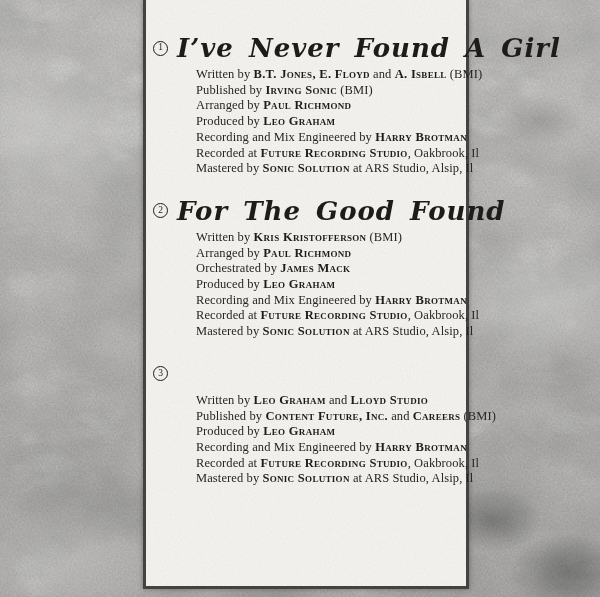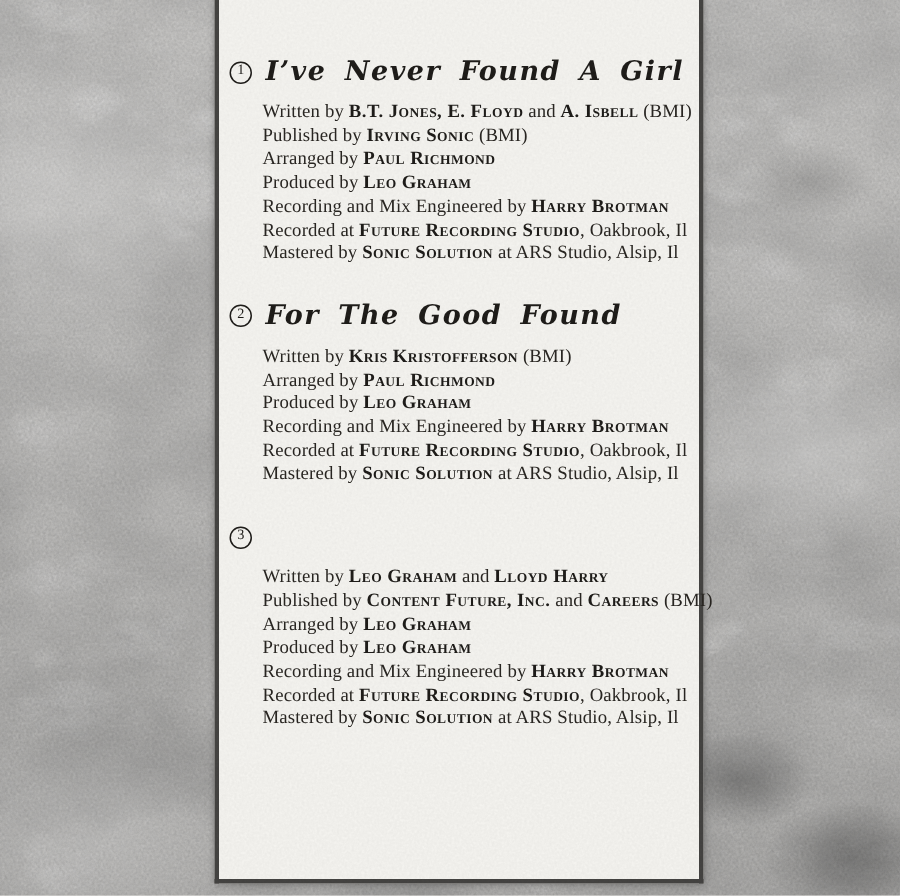--- a/index.html
+++ b/index.html
@@ -38,27 +38,27 @@
   .track-header{display:flex;align-items:center;gap:9px;padding-left:7px;height:32px;}
   .num-badge{
     flex:0 0 auto;width:15px;height:15px;border-radius:50%;
     border:1px solid var(--name-text);
     display:flex;align-items:center;justify-content:center;
     font-size:9.5px;line-height:1;color:var(--name-text);
     font-family:"Liberation Serif",serif;
   }
   .track-title{
     font-family:"DejaVu Serif",serif;font-style:italic;font-weight:600;
-    font-size:18px;line-height:30px;color:var(--name-text);
+    font-size:26px;line-height:30px;color:var(--name-text);
     letter-spacing:1px;word-spacing:5px;white-space:nowrap;
   }
   .credits{padding-left:29px;margin-top:3px;}
   .credit-line{
     font-size:12.5px;line-height:15.7px;color:var(--text);
-    white-space:nowrap;letter-spacing:0.1px;
+    white-space:nowrap;letter-spacing:0.1px;margin-left:21px;
   }
   .credit-line .name{
     font-weight:bold;font-variant:small-caps;color:var(--name-text);
     letter-spacing:0.3px;
   }
   .grain-top{position:absolute;left:0;top:0;z-index:3;pointer-events:none;opacity:0.55;}
 </style>
 </head>
 <body>
 
@@ -110,37 +110,37 @@
     <section class="track">
       <div class="track-header">
         <span class="num-badge">
           <span>2</span>
         </span>
         <h2 class="track-title">For The Good Found</h2>
       </div>
       <div class="credits">
           <div class="credit-line"><span class="plain">Written by </span><span class="name">Kris Kristofferson</span><span class="plain"> (BMI)</span></div>
           <div class="credit-line"><span class="plain">Arranged by </span><span class="name">Paul Richmond</span></div>
+          <div class="credit-line"><span class="plain">Orchestrated by </span><span class="name">James Mack</span></div>
           <div class="credit-line"><span class="plain">Produced by </span><span class="name">Leo Graham</span></div>
           <div class="credit-line"><span class="plain">Recording and Mix Engineered by </span><span class="name">Harry Brotman</span></div>
           <div class="credit-line"><span class="plain">Recorded at </span><span class="name">Future Recording Studio</span><span class="plain">, Oakbrook, Il</span></div>
           <div class="credit-line"><span class="plain">Mastered by </span><span class="name">Sonic Solution</span><span class="plain"> at ARS Studio, Alsip, Il</span></div>
         </div>
     </section>
 
     <section class="track">
       <div class="track-header">
         <span class="num-badge">
           <span>3</span>
         </span>
       </div>
       <div class="credits">
-          <div class="credit-line"><span class="plain">Written by </span><span class="name">Leo Graham</span><span class="plain"> and </span><span class="name">Lloyd Harry</span></div>
+          <div class="credit-line"><span class="plain">Written by </span><span class="name">Leo Graham</span><span class="plain"> and </span><span class="name">Lloyd Studio</span></div>
           <div class="credit-line"><span class="plain">Published by </span><span class="name">Content Future, Inc.</span><span class="plain"> and </span><span class="name">Careers</span><span class="plain"> (BMI)</span></div>
-          <div class="credit-line"><span class="plain">Arranged by </span><span class="name">Leo Graham</span></div>
           <div class="credit-line"><span class="plain">Produced by </span><span class="name">Leo Graham</span></div>
           <div class="credit-line"><span class="plain">Recording and Mix Engineered by </span><span class="name">Harry Brotman</span></div>
           <div class="credit-line"><span class="plain">Recorded at </span><span class="name">Future Recording Studio</span><span class="plain">, Oakbrook, Il</span></div>
           <div class="credit-line"><span class="plain">Mastered by </span><span class="name">Sonic Solution</span><span class="plain"> at ARS Studio, Alsip, Il</span></div>
         </div>
     </section>
 
   </div>
 
   <svg class="grain-top" width="600" height="597" viewBox="0 0 600 597" aria-hidden="true">

